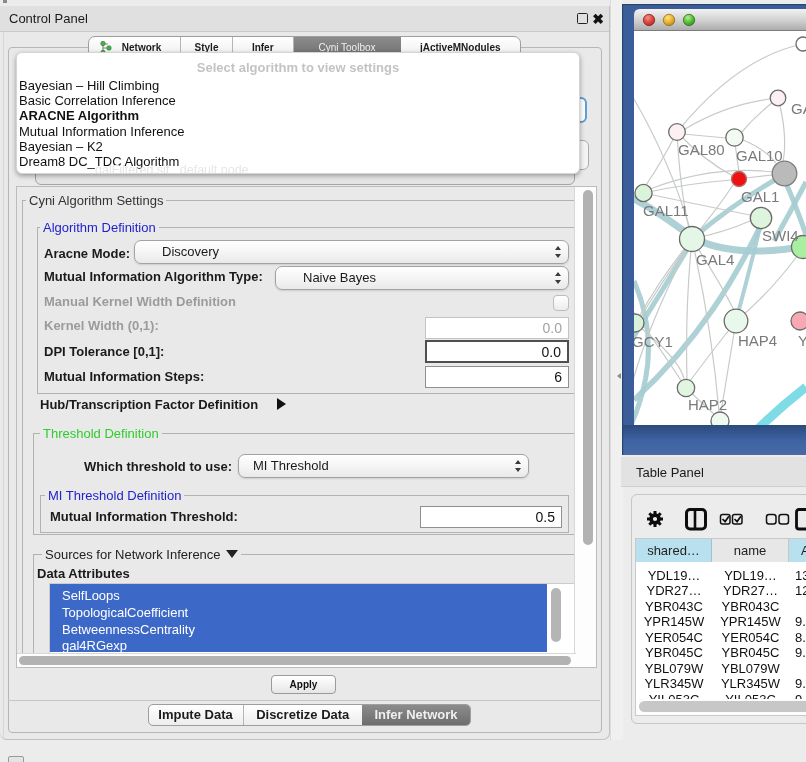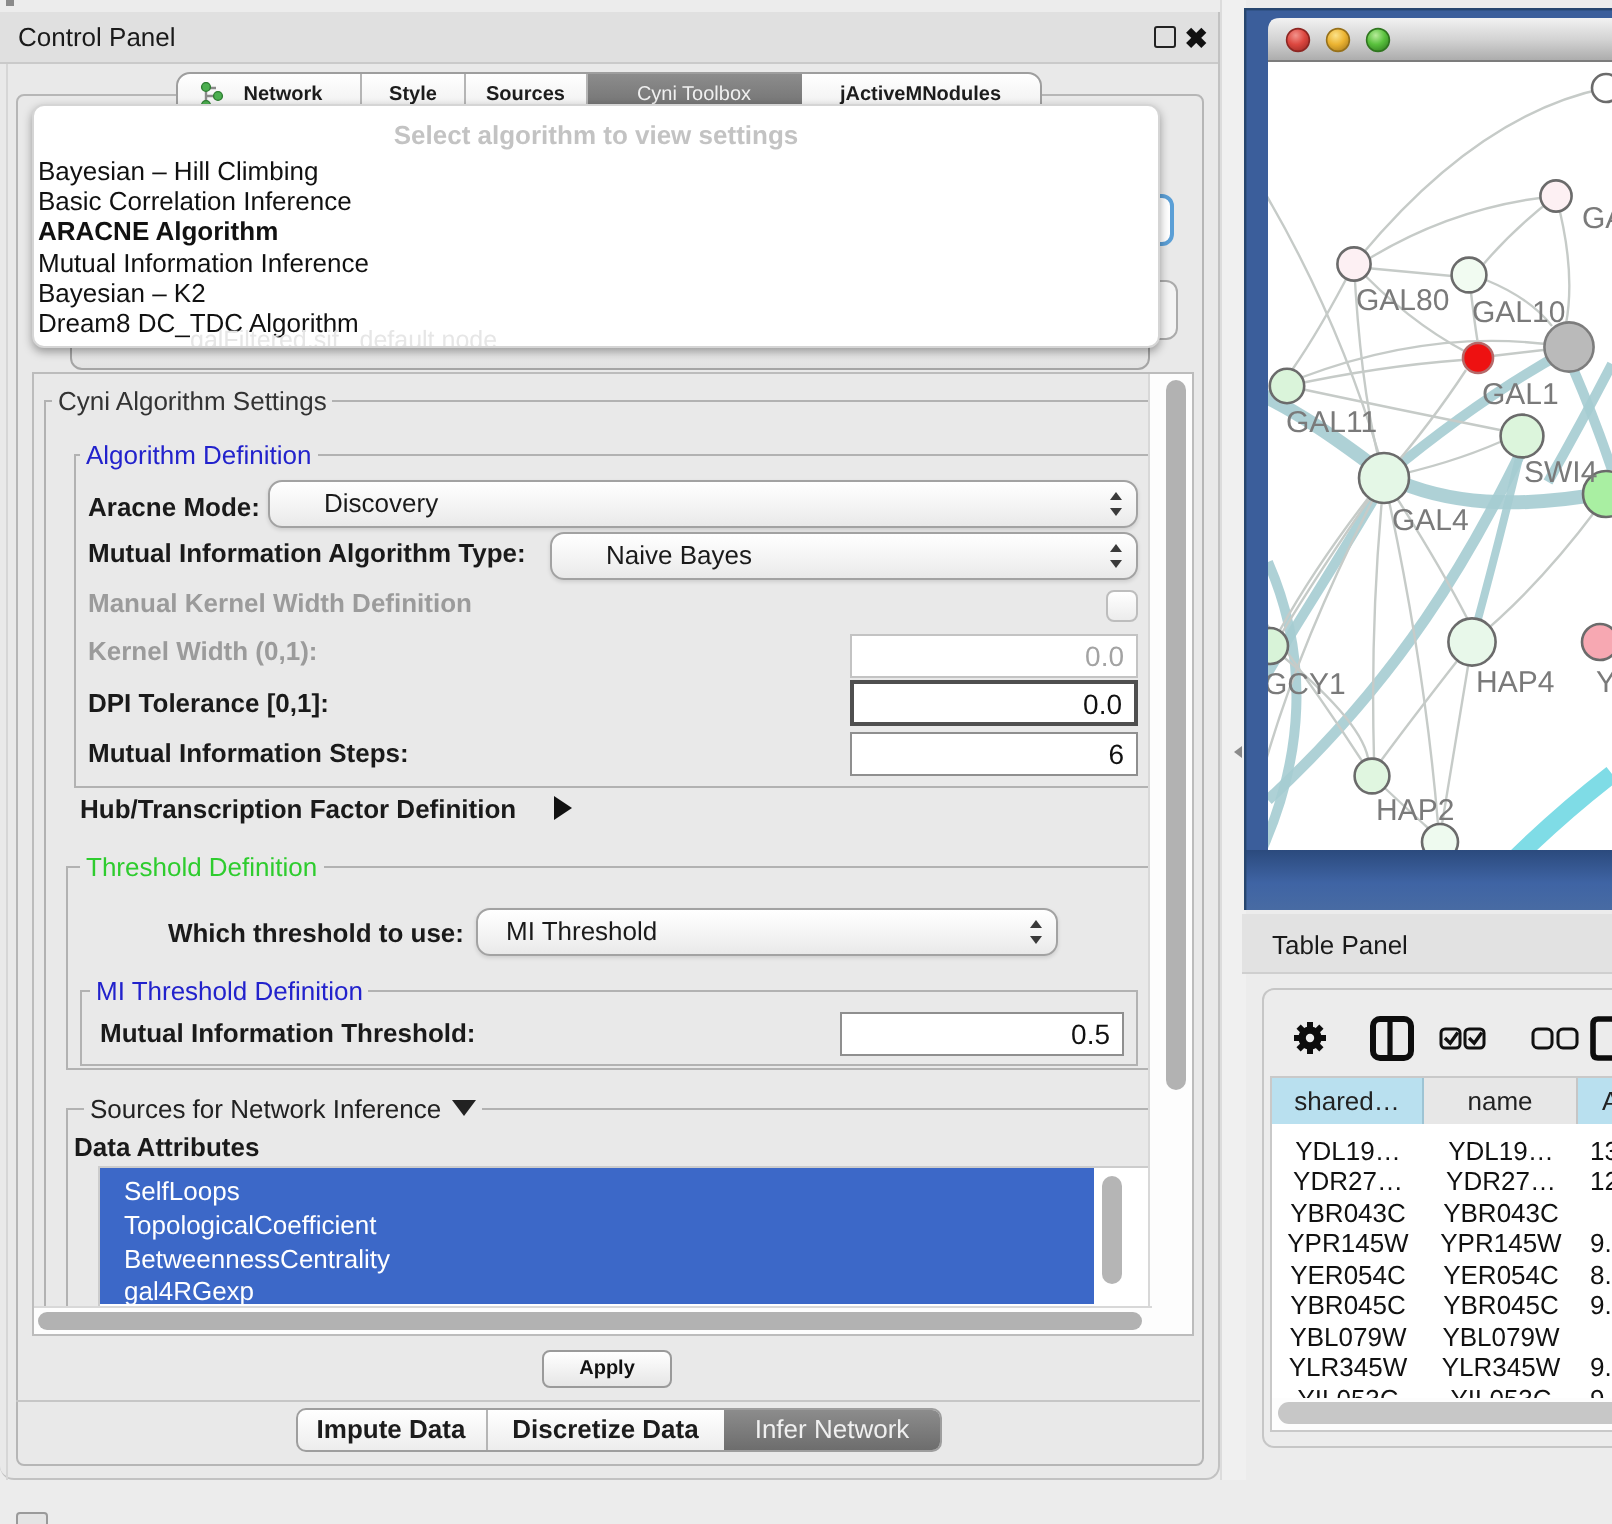--- a/index.html
+++ b/index.html
@@ -37,21 +37,21 @@
   <div class="abs" style="left:88px;top:30px;width:433px;height:23px;background:linear-gradient(#ffffff,#ededed);border:1px solid #9e9e9e;border-radius:7px;box-sizing:border-box;font-size:10px;font-weight:bold;color:#1c1c1c;">
     <div class="abs" style="left:0;top:0;width:92px;height:21px;line-height:21px;text-align:center;border-right:1px solid #b5b5b5;box-sizing:border-box;">
       <svg class="abs" style="left:10px;top:4px;" width="14" height="14" viewBox="0 0 14 14">
           <path d="M4 3 L4 11 M4 7 L10 7 M4 3 L9 3" stroke="#8a8a8a" stroke-width="1.2" fill="none"></path>
           <circle cx="4" cy="2.5" r="2.2" fill="#4caf50" stroke="#2e7d32" stroke-width="0.7"></circle>
           <circle cx="10" cy="7" r="2.2" fill="#4caf50" stroke="#2e7d32" stroke-width="0.7"></circle>
           <circle cx="4" cy="11.5" r="2.2" fill="#4caf50" stroke="#2e7d32" stroke-width="0.7"></circle>
         </svg>
       <span style="margin-left:14px;">Network</span></div>
     <div class="abs" style="left:92px;top:0;width:52px;height:21px;line-height:21px;text-align:center;border-right:1px solid #b5b5b5;box-sizing:border-box;">Style</div>
-    <div class="abs" style="left:144px;top:0;width:60.5px;height:21px;line-height:21px;text-align:center;border-right:1px solid #b5b5b5;box-sizing:border-box;">Sources</div>
+    <div class="abs" style="left:144px;top:0;width:60.5px;height:21px;line-height:21px;text-align:center;border-right:1px solid #b5b5b5;box-sizing:border-box;">Infer</div>
     <div class="abs" style="left:204.5px;top:0;width:107px;height:21px;line-height:21px;text-align:center;background:linear-gradient(#8c8c8c,#6d6d6d);color:#f0f0f0;font-weight:normal;">Cyni Toolbox</div>
     <div class="abs" style="left:311.5px;top:0;width:119.5px;height:21px;line-height:21px;text-align:center;">jActiveMNodules</div>
   </div>
 
   <div class="abs" style="left:478px;top:91px;width:105px;height:22px;background:#fff;border:2.5px solid #5b9fd6;border-radius:6px;"></div>
   <div class="abs" style="left:420px;top:134px;width:167px;height:28px;background:#f4f4f4;border:1px solid #ababab;border-radius:6px;"></div>
   <div class="abs" style="left:35px;top:152px;width:540px;height:27px;background:linear-gradient(#fbfbfb,#e2e2e2);border:1px solid #a5a5a5;border-radius:6px;box-sizing:border-box;"></div>
 
   <div class="abs" style="left:16px;top:180px;width:581px;height:482px;border:1px solid #bcbcbc;background:#e9e9e9;box-sizing:border-box;overflow:hidden;">
 
@@ -123,21 +123,21 @@
     <div class="abs" style="right:0;bottom:0;width:21px;height:13px;background:#fdfdfd;"></div>
   </div>
 
   <div class="abs" style="left:271px;top:669px;width:65px;height:19px;background:linear-gradient(#ffffff,#e6e6e6);border:1px solid #9a9a9a;border-radius:4px;box-sizing:border-box;text-align:center;font-size:10px;font-weight:bold;color:#111;line-height:17px;">Apply</div>
 
   <div class="abs" style="left:8px;top:694px;width:592px;height:0;border-top:1px solid #c6c6c6;"></div>
 
   <div class="abs" style="left:147.5px;top:698px;width:323.5px;height:22px;background:linear-gradient(#ffffff,#ededed);border:1px solid #9e9e9e;border-radius:5px;box-sizing:border-box;font-size:13px;font-weight:bold;color:#1c1c1c;">
     <div class="abs" style="left:0;top:0;width:95px;height:20px;line-height:20px;text-align:center;border-right:1px solid #b5b5b5;box-sizing:border-box;">Impute Data</div>
     <div class="abs" style="left:95px;top:0;width:118.5px;height:20px;line-height:20px;text-align:center;">Discretize Data</div>
-    <div class="abs" style="left:213.5px;top:0;width:108px;height:20px;line-height:20px;text-align:center;background:linear-gradient(#8c8c8c,#6d6d6d);color:#f0f0f0;font-weight:normal;border-radius:0 4px 4px 0;">Infer Network</div>
+    <div class="abs" style="left:213.5px;top:0;width:108px;height:20px;line-height:20px;text-align:center;background:linear-gradient(#8c8c8c,#6d6d6d);color:#f0f0f0;font-weight:bold;border-radius:0 4px 4px 0;">Infer Network</div>
   </div>
 </div>
 
 <div class="abs" style="left:16px;top:52px;width:564px;height:122px;background:#ffffff;border:1px solid #d5d5d5;border-radius:6px;box-shadow:0 2px 5px rgba(0,0,0,0.35);box-sizing:border-box;z-index:50;overflow:hidden;">
   <div style="text-align:center;font-size:13px;color:#c3c3c3;margin-top:7px;font-weight:bold;">Select algorithm to view settings</div>
   <div style="font-size:13px;color:#111;line-height:15.2px;margin-top:3px;padding-left:2px;">
     Bayesian – Hill Climbing<br>
     Basic Correlation Inference<br>
     <span class="b">ARACNE Algorithm</span><br>
     Mutual Information Inference<br>

